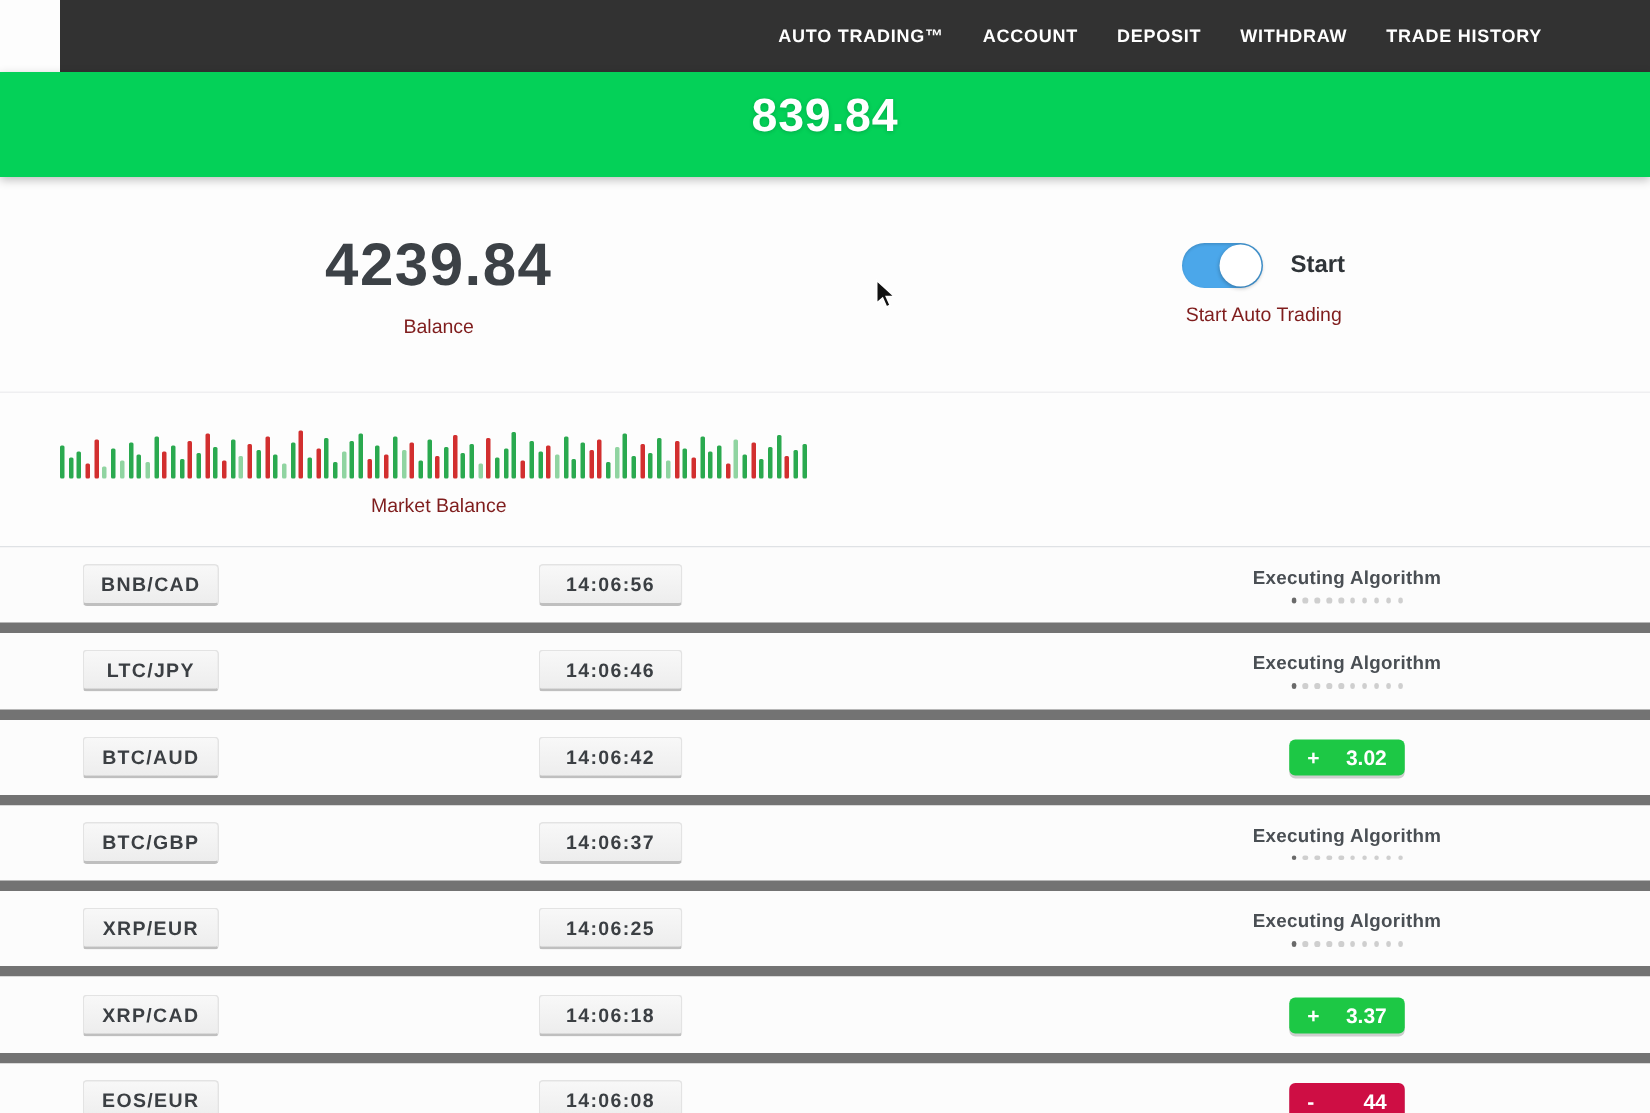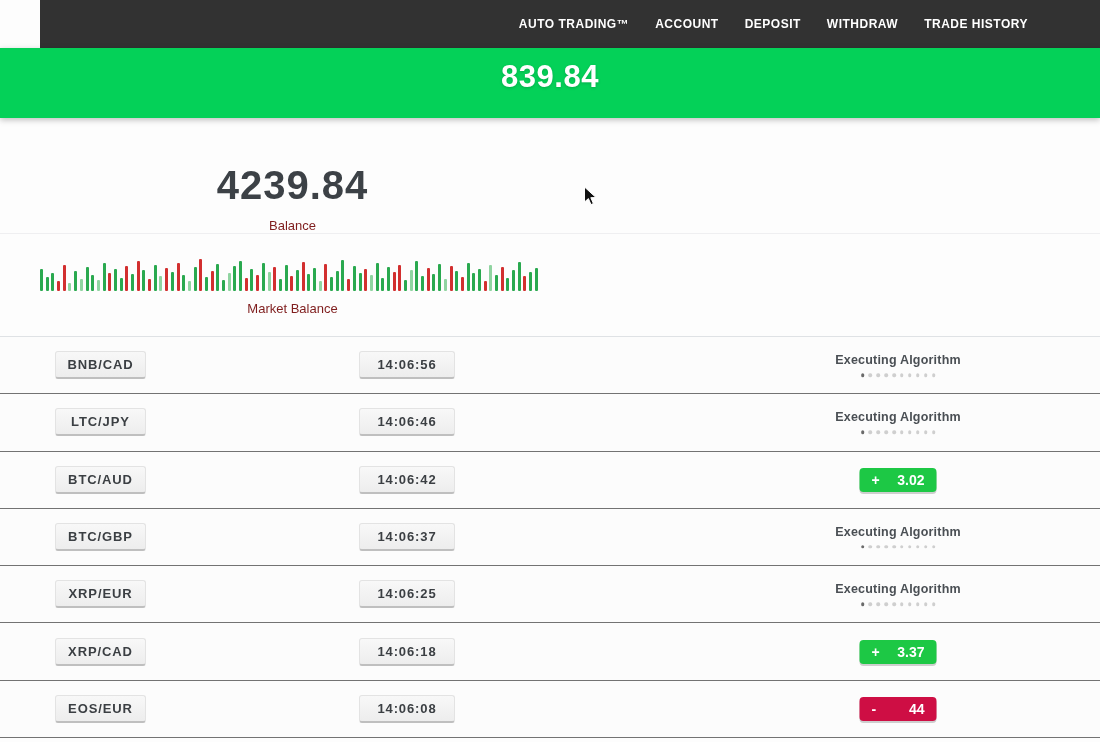--- a/index.html
+++ b/index.html
@@ -27,21 +27,21 @@
     position:relative; z-index:2;
     padding-top:9px;
   }
   .banner-label { font-size:14px; font-weight:bold; }
   .banner-value { font-size:31px; font-weight:bold; letter-spacing:.5px; margin-top:2px;
                   text-shadow:0 1px 3px rgba(0,0,0,.18); }
   
   .stats {
     display:flex; border-bottom:1px solid #efeff1;
   }
-  .stats-1 { height:116px;align-items:flex-end; }
+  .stats-1 { height:144px; }
   .stats-2 { height:103px; border-bottom:1px solid #dfe2e5; }
   .col-left { width:585px; display:flex; flex-direction:column; align-items:center; justify-content:center; }
   .col-right { flex:1; display:flex; flex-direction:column; align-items:center; justify-content:center; }
   .big-number { font-size:40px; font-weight:bold; color:#3c4146; letter-spacing:1px; }
   .caption { font-size:13px; color:#7f1d1d; margin-top:10px; }
   
   .toggle-row { display:flex; align-items:center; gap:18px; }
   .toggle {
     width:54px; height:30px; border-radius:15px; position:relative;
     cursor:pointer; box-shadow:inset 0 1px 2px rgba(0,0,0,.15);
@@ -51,21 +51,21 @@
     border-radius:50%; background:#fff; box-shadow:0 1px 3px rgba(0,0,0,.3);
   }
   .toggle-label { font-size:16px; font-weight:bold; color:#2f3438; }
   
   .chart { display:flex; align-items:flex-end; gap:2.7px; height:37px; width:505px; }
   .chart .bar { width:3px; border-radius:1px; }
   .trades-count { font-size:30px; font-weight:bold; color:#3c4146; }
   
   .rows { height:401px; display:flex; flex-direction:column; }
   .trade-row {
-    flex:1; position:relative; border-bottom:1px solid #737373;
+    flex:1; position:relative; border-bottom:7px solid #737373;
     background:#fcfcfc;
     padding-left:32px;
   }
   .pill {
     display:inline-flex; align-items:center; justify-content:center;
     background:linear-gradient(#f8f8f8,#ededed);
     border:1px solid #e3e3e3; border-bottom:2px solid #bfbfbf;
     border-radius:3px; color:#3b3f43; font-weight:bold;
     font-size:13px; letter-spacing:.9px; padding:5px 0;
     cursor:pointer;
@@ -98,20 +98,29 @@
   </div>
 
 <div class="banner" id="banner" style="background: rgb(4, 209, 88);">
   <div class="banner-value">839.84</div>
 </div>
 
 <div class="stats stats-1">
   <div class="col-left">
     <div class="big-number">4239.84</div>
     <div class="caption">Balance</div>
+  </div>
+  <div class="col-right">
+    <div class="toggle-row">
+      <div class="toggle" id="toggle" style="background: rgb(75, 167, 234);">
+        <div class="knob"></div>
+      </div>
+      <div class="toggle-label">Start</div>
+    </div>
+    <div class="caption">Start Auto Trading</div>
   </div>
 </div>
 
 <div class="stats stats-2">
   <div class="col-left">
     <div class="chart" id="chart">
         <div class="bar" style="height: 22px; background: rgb(42, 169, 79);"></div>
         <div class="bar" style="height: 14px; background: rgb(42, 169, 79);"></div>
         <div class="bar" style="height: 18px; background: rgb(42, 169, 79);"></div>
         <div class="bar" style="height: 10px; background: rgb(210, 47, 47);"></div>

